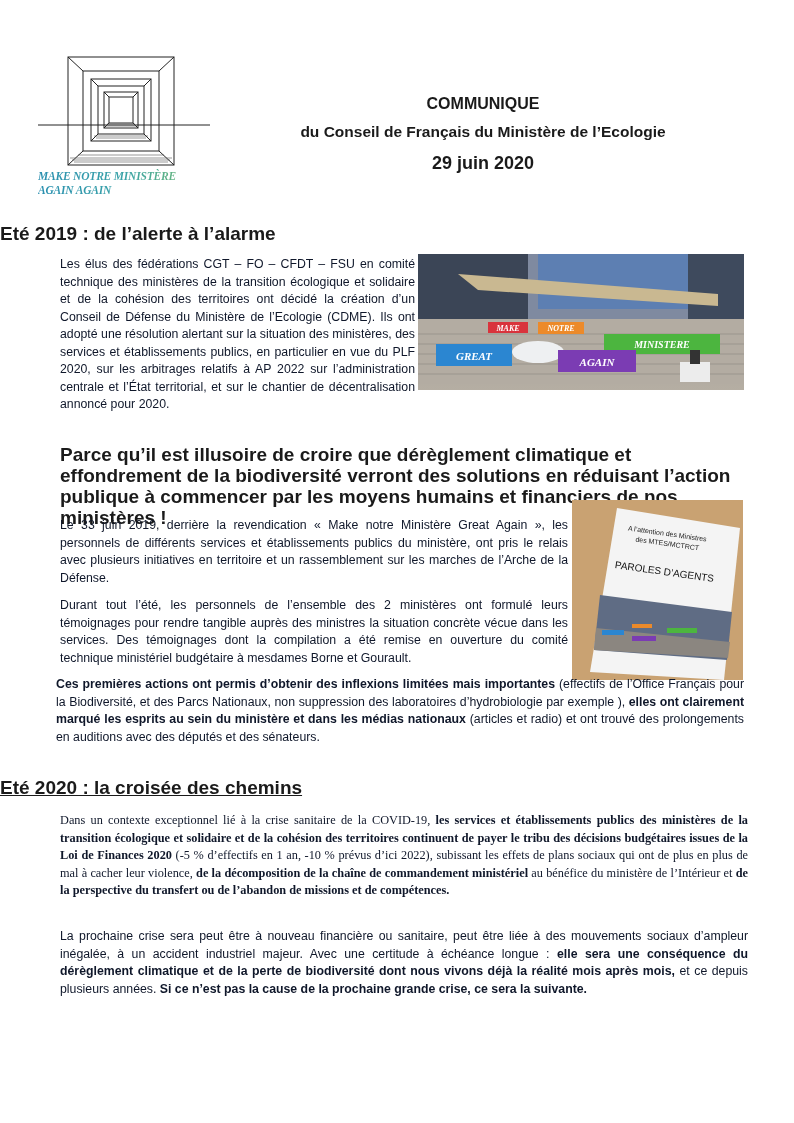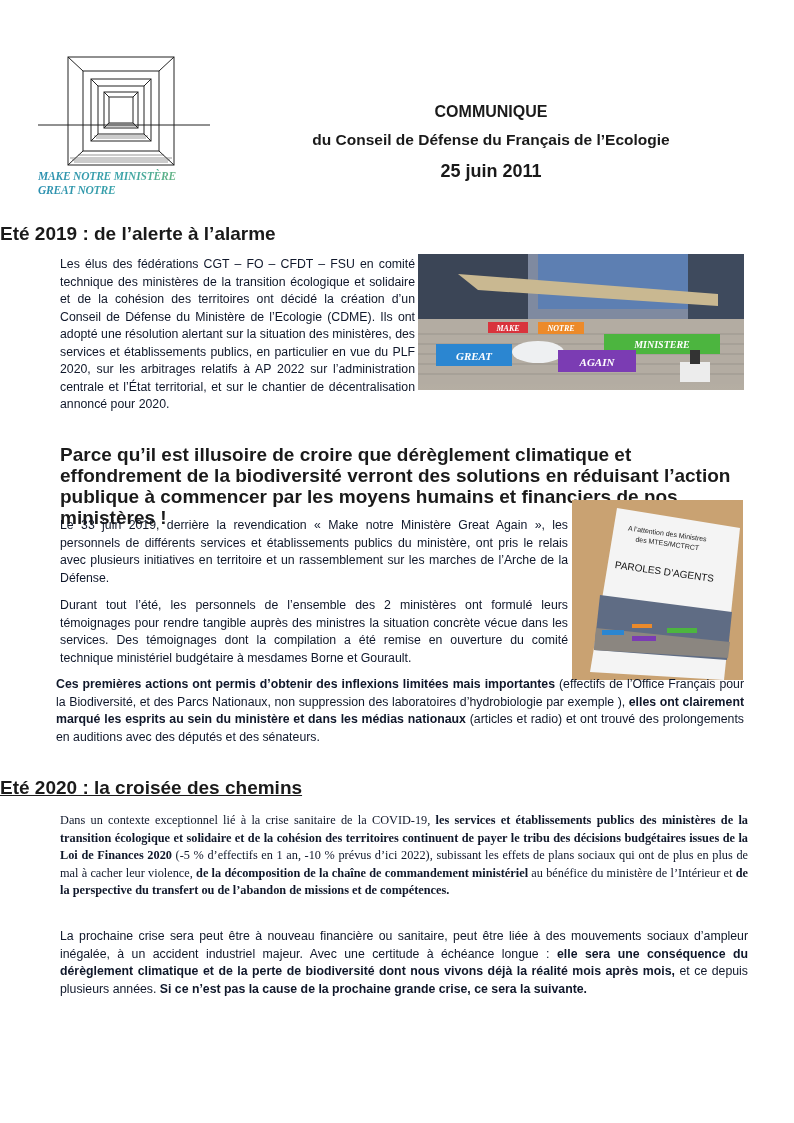--- a/index.html
+++ b/index.html
@@ -11,21 +11,21 @@
   
   .logo { position: absolute; left: 38px; top: 52px; width: 172px; height: 150px; }
   .logo svg { position: absolute; left: 0; top: 0; }
   .logo-text { position: absolute; left: 0; top: 117px; width: 172px; text-align: left;
     font-family: "Liberation Serif", "DejaVu Serif", serif; font-style: italic; font-weight: bold;
     font-size: 11.5px; line-height: 14px; letter-spacing: -0.2px;
     background: linear-gradient(90deg, #2a8fb0 0%, #3aa3a8 50%, #7fbf6a 100%);
     -webkit-background-clip: text; background-clip: text; color: transparent; }
 
   
-  .header { position: absolute; left: 256px; top: 94px; width: 470px; text-align: center; font-weight: bold; margin-top: 8px; }
+  .header { position: absolute; left: 248px; top: 94px; width: 470px; text-align: center; font-weight: bold; }
   .h-title { font-size: 16px; line-height: 20px; height: 28px; }
   .h-sub { font-size: 15.5px; line-height: 20px; height: 30px; }
   .h-date { font-size: 18px; line-height: 22px; }
 
   .section-title { position: absolute; left: 0; width: 794px; text-align: left; font-weight: bold; font-size: 19px; }
 
   .para { position: absolute; font-size: 12.3px; line-height: 17.5px; text-align: justify; color: #0f172a; }
   .para b { font-weight: bold; }
 
   .lead { position: absolute; left: 60px; top: 444px; width: 688px; text-align: left; font-weight: bold;
@@ -71,28 +71,28 @@
         <line x1="36" y1="110" x2="130" y2="110"></line>
           <line x1="40" y1="103" x2="126" y2="103"></line>
         <line x1="56" y1="84" x2="110" y2="84"></line>
           <line x1="58" y1="86" x2="108" y2="86"></line>
         <line x1="69" y1="72" x2="97" y2="72"></line>
           <line x1="68" y1="74" x2="98" y2="74"></line>
       </g>
     </svg>
     <div class="logo-text">
       <div>MAKE NOTRE MINISTÈRE</div>
-      <div>GREAT NOTRE</div>
+      <div>AGAIN AGAIN</div>
     </div>
   </div>
 
   <div class="header">
     <div class="h-title">COMMUNIQUE</div>
-    <div class="h-sub">du Conseil de Défense du Français de l’Ecologie</div>
-    <div class="h-date">25 juin 2011</div>
+    <div class="h-sub">du Conseil de Français du Ministère de l’Ecologie</div>
+    <div class="h-date">29 juin 2020</div>
   </div>
 
   <div class="section-title" style="top:223px;">Eté 2019 : de l’alerte à l’alarme</div>
 
   <div class="para" style="left:60px; top:256px; width:355px;">Les élus des fédérations CGT – FO – CFDT – FSU en comité technique des ministères de la transition écologique et solidaire et de la cohésion des territoires ont décidé la création d’un Conseil de Défense du Ministère de l’Ecologie (CDME). Ils ont adopté une résolution alertant sur la situation des ministères, des services et établissements publics, en particulier en vue du PLF 2020, sur les arbitrages relatifs à AP 2022 sur l’administration centrale et l’État territorial, et sur le chantier de décentralisation annoncé pour 2020.</div>
 
   <div class="photo1">
     <svg width="326" height="130" viewBox="0 0 326 130">
       <rect x="0" y="0" width="326" height="130" fill="#7f8aa0"></rect>
       <rect x="120" y="0" width="160" height="55" fill="#5d7fb2"></rect>

